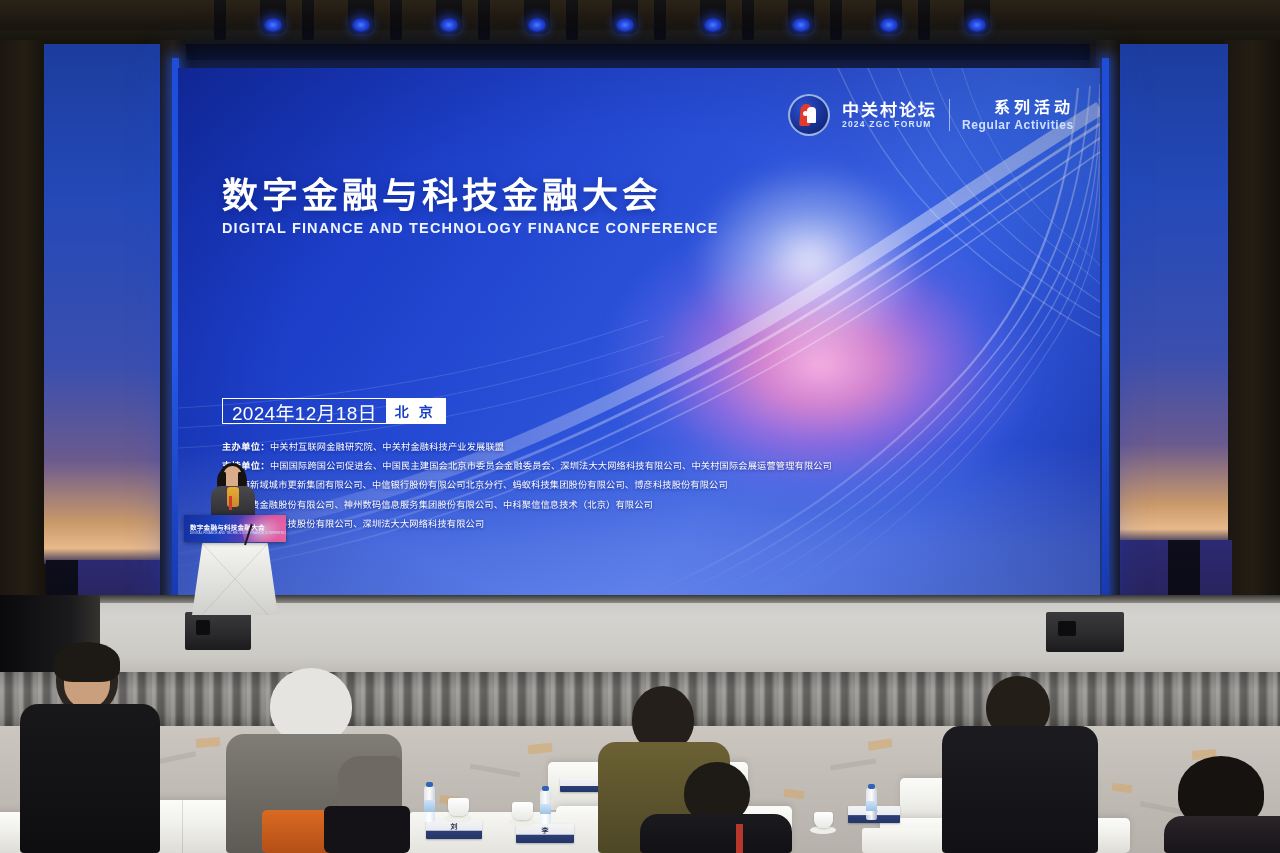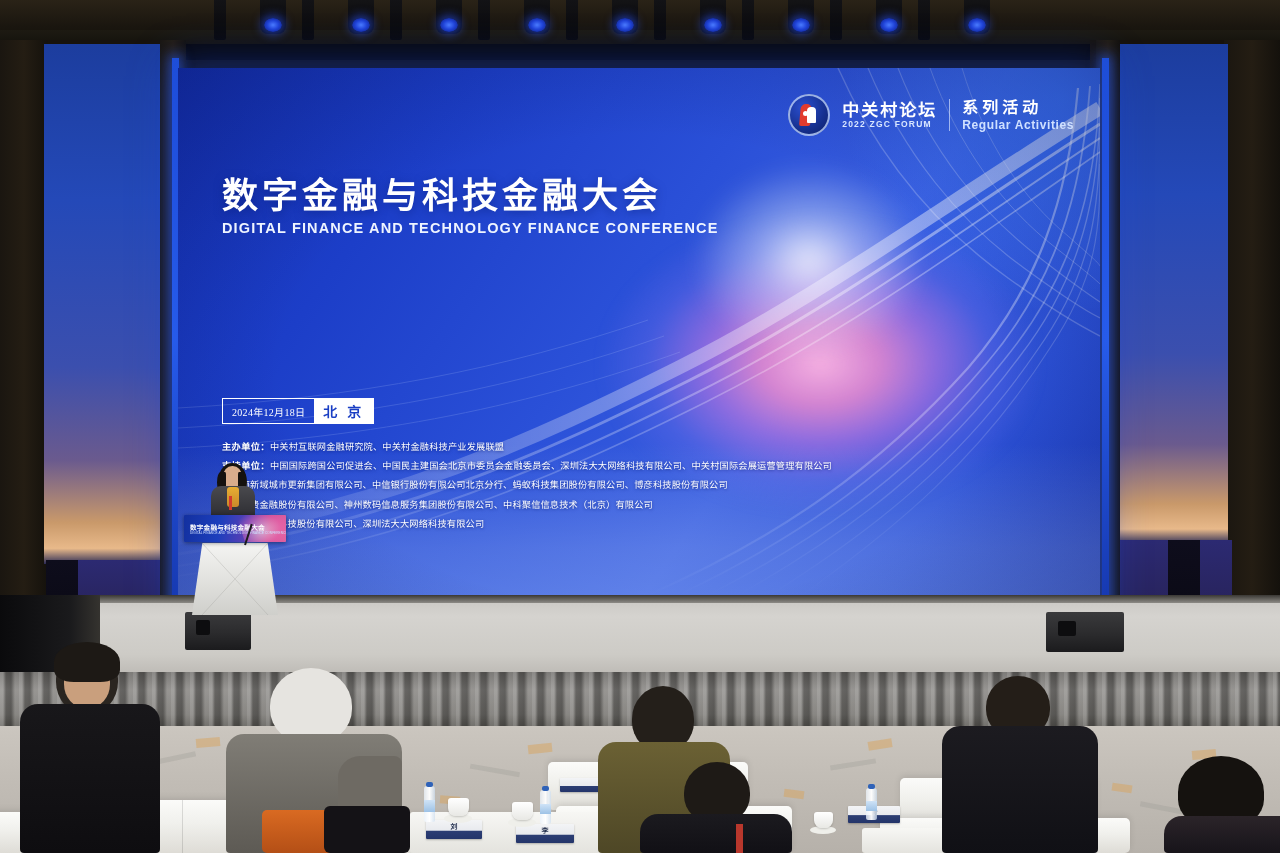--- a/index.html
+++ b/index.html
@@ -72,38 +72,38 @@
   .logo-emblem .inner-mark i { position:absolute; display:block; }
   .mk-red { left:1px; top:0; width:11px; height:22px; background:#e23b2e;
     border-radius:5px 5px 2px 2px; transform:skewX(-5deg); }
   .mk-white { left:8px; top:3px; width:9px; height:16px; background:#fff;
     border-radius:4px 4px 1px 1px; }
   .mk-dot { left:4px; top:7px; width:5px; height:5px; background:#fff; border-radius:50%; }
   .logo-cn-wrap { display:flex; flex-direction:column; gap:1px; }
   .logo-cn { font-size:17px; font-weight:bold; color:#fff; letter-spacing:2px; line-height:1; }
   .logo-en { font-size:8.5px; font-weight:bold; color:#d8e6ff; letter-spacing:1.2px; line-height:1; }
   .logo-divider { width:1px; height:32px; background:rgba(220,232,255,.65); }
-  .logo-right-cn { font-size:16px; font-weight:bold; color:#fff; letter-spacing:4px; line-height:1; }
+  .logo-right-cn { font-size:16px; font-weight:bold; color:#fff; letter-spacing:4px; line-height:1;margin-left:32px; }
   .logo-right-en { font-size:12px; font-weight:bold; color:#cfe0ff; letter-spacing:.6px; line-height:1; margin-top:3px; }
 
   
   #screen-text { position:absolute; left:44px; top:108px; }
   .title-cn { font-size:36px; font-weight:bold; color:#ffffff; letter-spacing:4px;
     line-height:1.12; text-shadow:0 2px 10px rgba(10,30,120,.55); white-space:nowrap; }
   .title-en { font-size:14.5px; font-weight:bold; color:#eef4ff; letter-spacing:1.15px;
     margin-top:4px; white-space:nowrap; }
   .subtitle-cn { font-size:31px; font-weight:bold; color:#ffffff; letter-spacing:2px;
     margin-top:22px; line-height:1.15; white-space:nowrap;
     text-shadow:0 2px 10px rgba(10,30,120,.5); }
 
   
   #date-badge { position:absolute; left:44px; top:330px; display:flex; align-items:stretch;
     border:1.6px solid #ffffff; height:26px; }
-  .date-text { display:flex; align-items:center; padding:0 9px; font-size:10px;
-    color:#fff; font-weight:normal; letter-spacing:.3px; white-space:nowrap;font-family:Liberation Serif, serif; }
+  .date-text { display:flex; align-items:center; padding:0 9px; font-size:19px;
+    color:#fff; font-weight:normal; letter-spacing:.3px; white-space:nowrap; }
   .city-box { display:flex; align-items:center; padding:0 9px; background:#ffffff;
     color:#1a3fc4; font-size:14px; font-weight:bold; letter-spacing:3px; white-space:nowrap; }
 
   
   #sponsors { position:absolute; left:44px; top:375px; width:830px; }
   .spn-line { font-size:9.2px; color:#ffffff; line-height:1; margin-bottom:10px;
     white-space:nowrap; letter-spacing:.18px; text-shadow:0 1px 3px rgba(8,25,110,.7); }
   .spn-line .lbl { font-weight:bold; letter-spacing:.4px; }
 
   
@@ -313,21 +313,21 @@
     <div id="screen-logo">
       <div class="logo-emblem">
         <span class="inner-mark">
           <i class="mk-red"></i>
             <i class="mk-white"></i>
             <i class="mk-dot"></i>
         </span>
       </div>
       <div class="logo-cn-wrap">
         <div class="logo-cn">中关村论坛</div>
-        <div class="logo-en">2022 ZGC FORUM</div>
+        <div class="logo-en">2024 ZGC FORUM</div>
       </div>
       <div class="logo-divider"></div>
       <div>
         <div class="logo-right-cn">系列活动</div>
         <div class="logo-right-en">Regular Activities</div>
       </div>
     </div>
 
     <div id="screen-text">
       <div class="title-cn">数字金融与科技金融大会</div>

